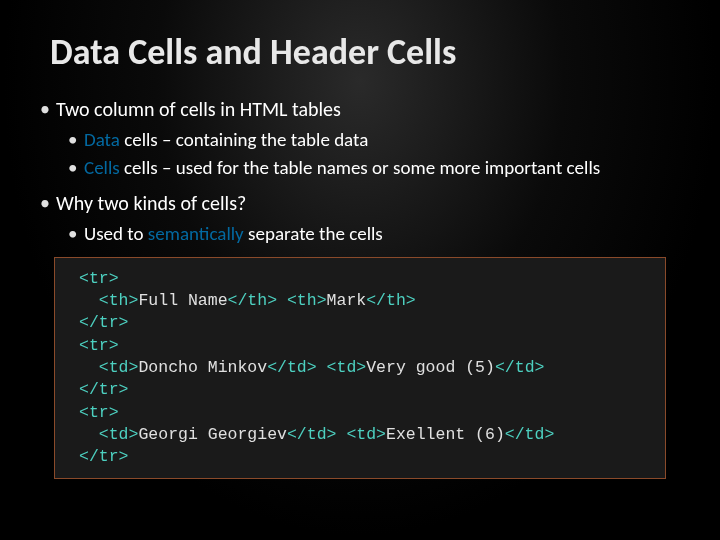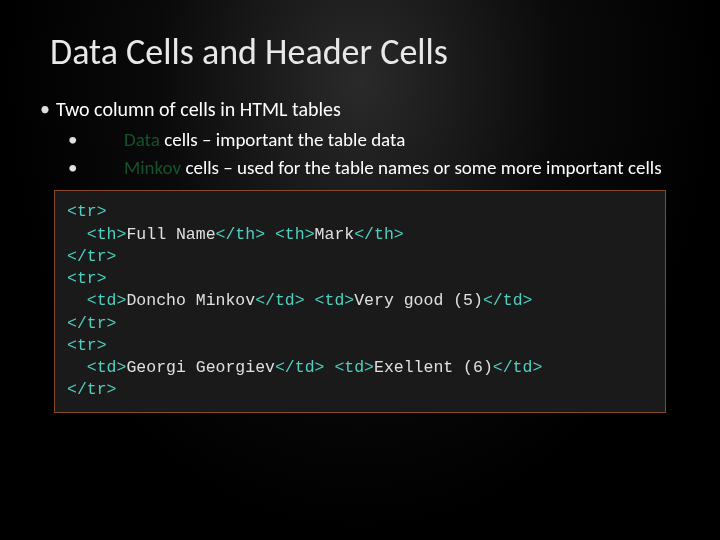--- a/index.html
+++ b/index.html
@@ -8,21 +8,21 @@
     height: 540px;
     background: #000;
     background: radial-gradient(ellipse at 50% 15%, #2a2a2a 0%, #0a0a0a 40%, #000 70%);
     font-family: Calibri, "Segoe UI", sans-serif;
     color: #fff;
     overflow: hidden;
     padding: 30px 40px 20px 40px;
   }
   .title {
     font-size: 36px;
-    font-weight: 400;
+    font-weight: 700;
     color: #e8e8e8;
     margin-bottom: 22px;
     margin-left: 10px;
   }
   .content {
     font-size: 20px;
     line-height: 1.35;
   }
   .content ul {
     list-style: none;
@@ -46,45 +46,51 @@
     position: relative;
     font-size: 19px;
     margin-bottom: 2px;
   }
   .content > ul > li > ul > li::before {
     content: "•";
     position: absolute;
     left: 12px;
     color: #e0e0e0;
   }
-  .accent { color: #14532d; margin-left: 40px; }
+  .accent { color: #0369a1; }
   .code-block {
     margin: 10px 14px 0 14px;
     background: #1a1a1a;
     border: 1.5px solid #8a4a2a;
-    padding: 10px 12px;
+    padding: 10px 24px;
     font-family: Consolas, "Courier New", monospace;
     font-size: 16.5px;
     line-height: 1.35;
     color: #4dd0c0;
   }
   .text { color: #e0e0e0; }
 </style>
 </head>
 <body>
 
 <h1 class="title">Data Cells and Header Cells</h1>
 
 <div class="content">
   <ul>
     <li>
       <span>Two column of cells in HTML tables</span>
       <ul>
-        <li><span class="accent">Data</span><span> cells – important the table data</span></li>
-        <li><span class="accent">Minkov</span><span> cells – used for the table names or some more important cells</span></li>
+        <li><span class="accent">Data</span><span> cells – containing the table data</span></li>
+        <li><span class="accent">Cells</span><span> cells – used for the table names or some more important cells</span></li>
+      </ul>
+    </li>
+    <li>
+      <span>Why two kinds of cells?</span>
+      <ul>
+        <li><span>Used to </span><span class="accent">semantically</span><span> separate the cells</span></li>
       </ul>
     </li>
   </ul>
 
   <pre class="code-block"><span>&lt;tr&gt;</span>
 <span>  </span><span>&lt;th&gt;</span><span class="text">Full Name</span><span>&lt;/th&gt;</span><span> </span><span>&lt;th&gt;</span><span class="text">Mark</span><span>&lt;/th&gt;</span>
 <span>&lt;/tr&gt;</span>
 <span>&lt;tr&gt;</span>
 <span>  </span><span>&lt;td&gt;</span><span class="text">Doncho Minkov</span><span>&lt;/td&gt;</span><span> </span><span>&lt;td&gt;</span><span class="text">Very good (5)</span><span>&lt;/td&gt;</span>
 <span>&lt;/tr&gt;</span>

